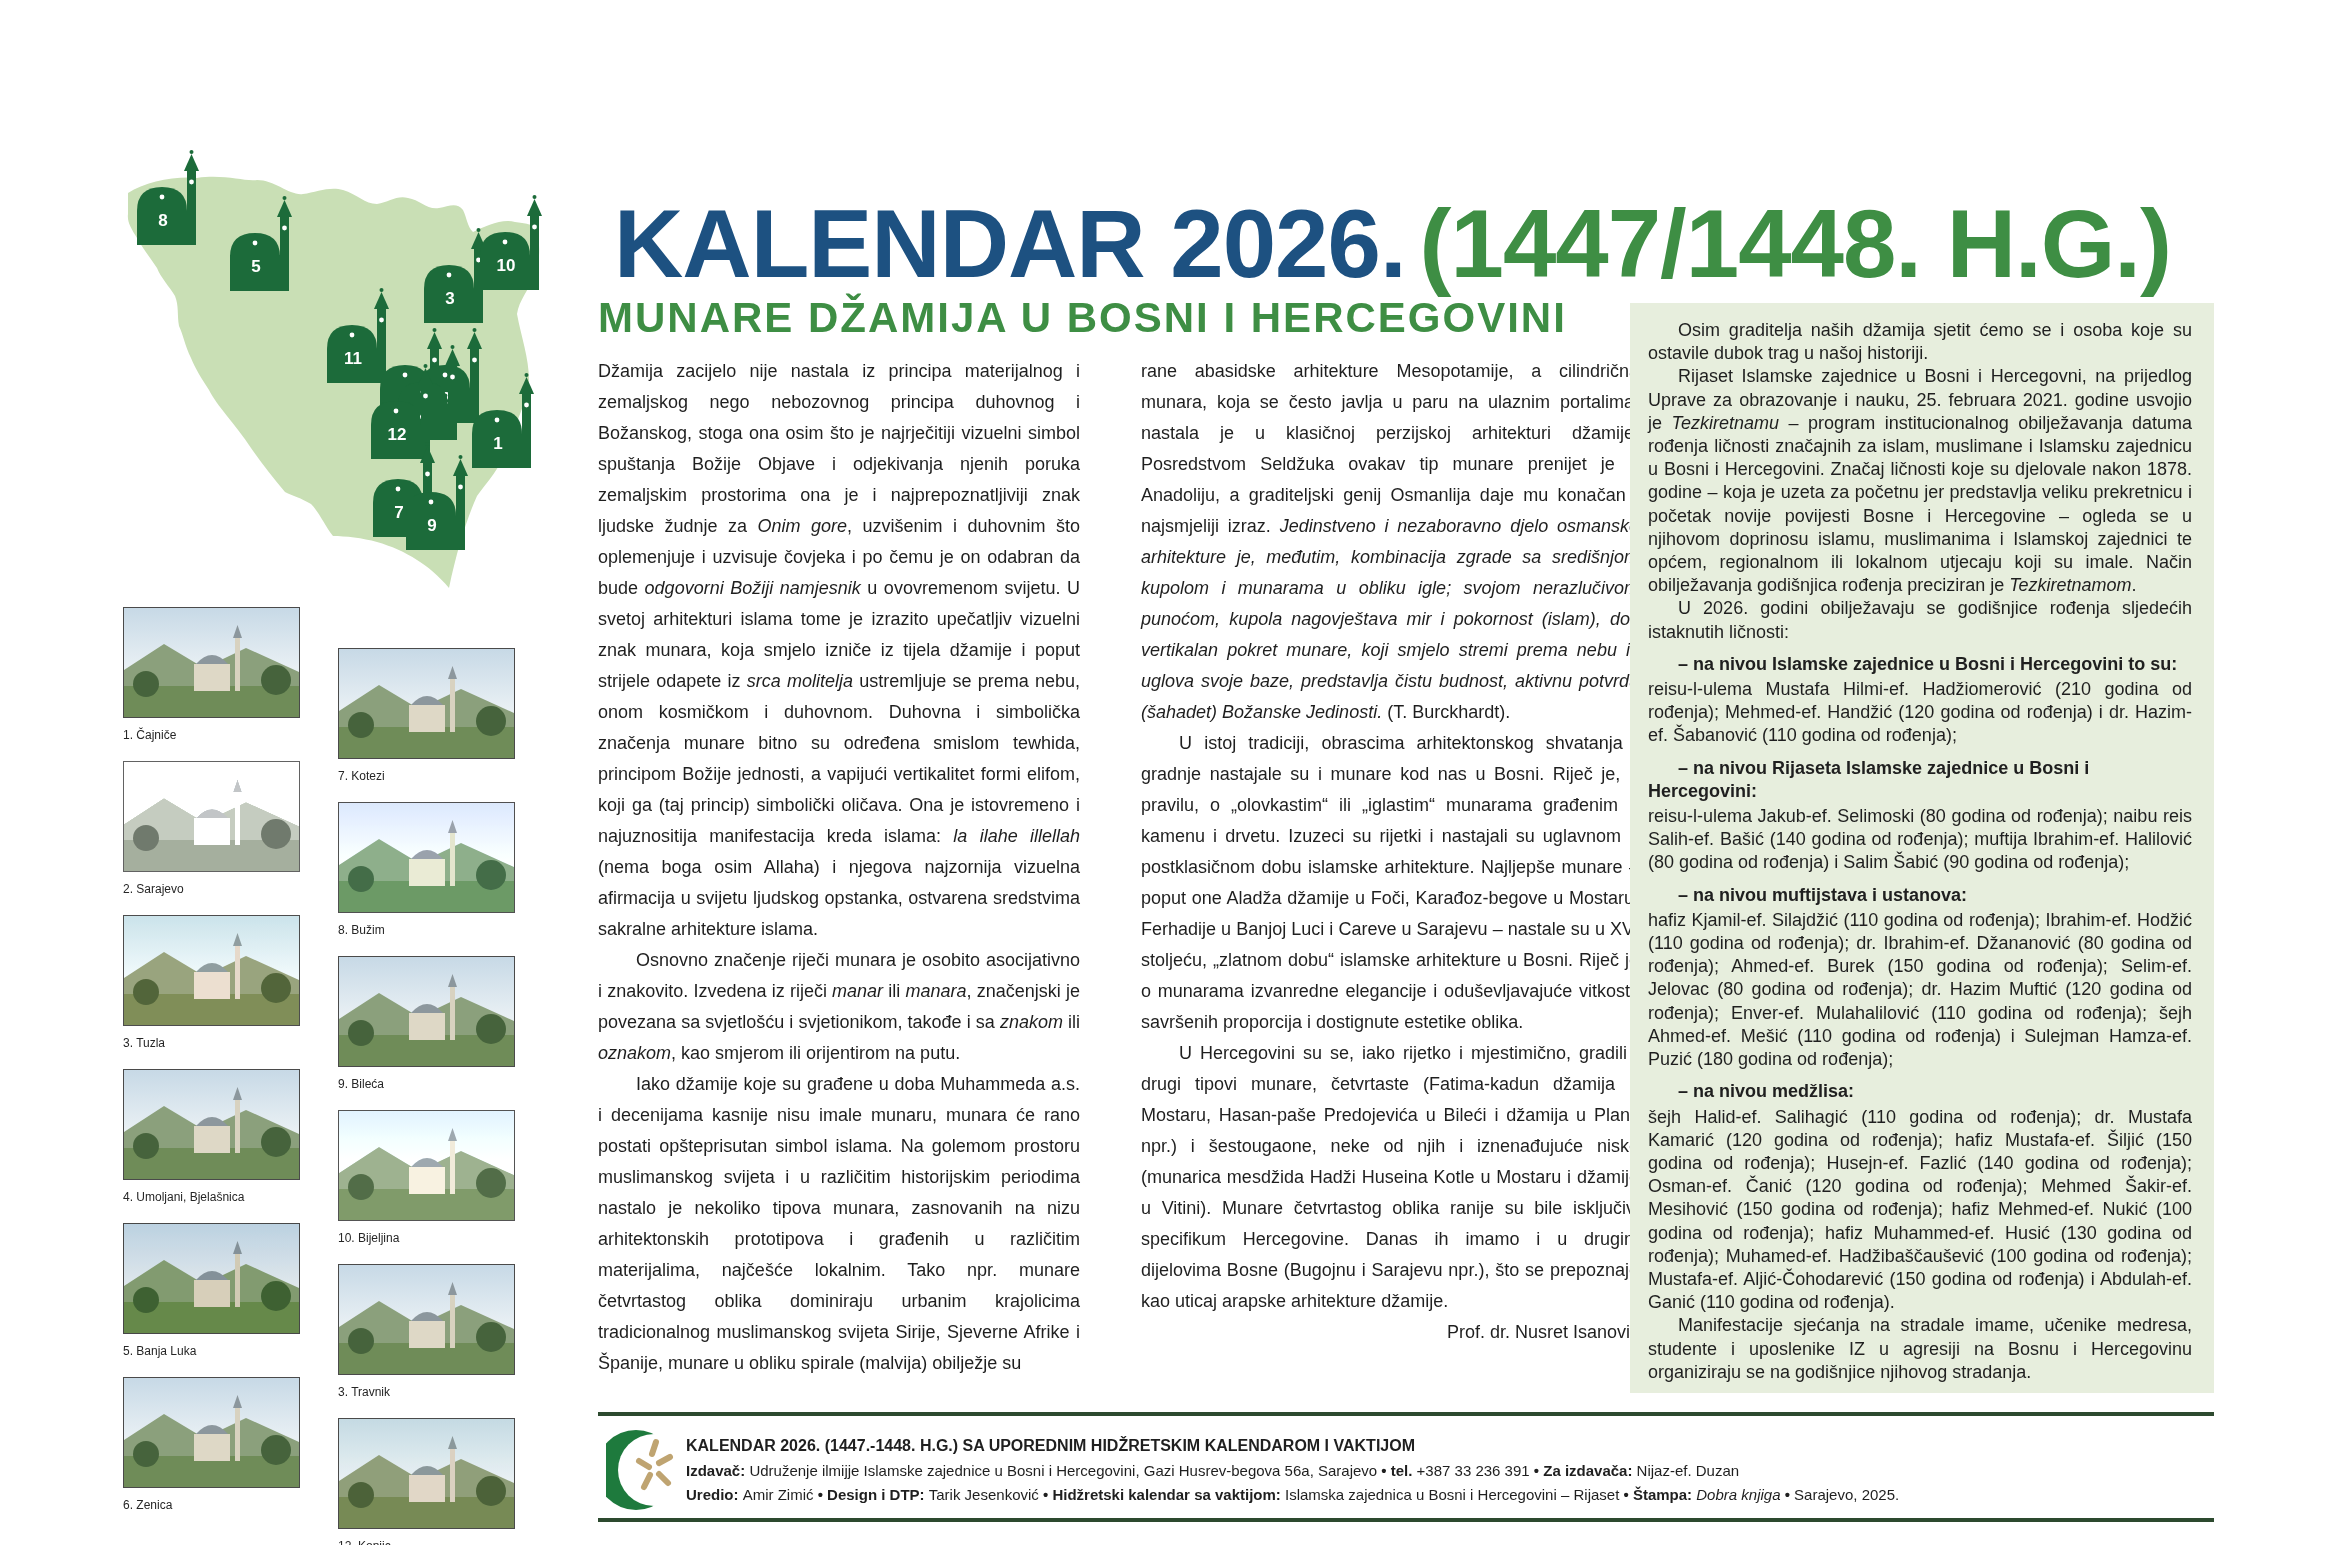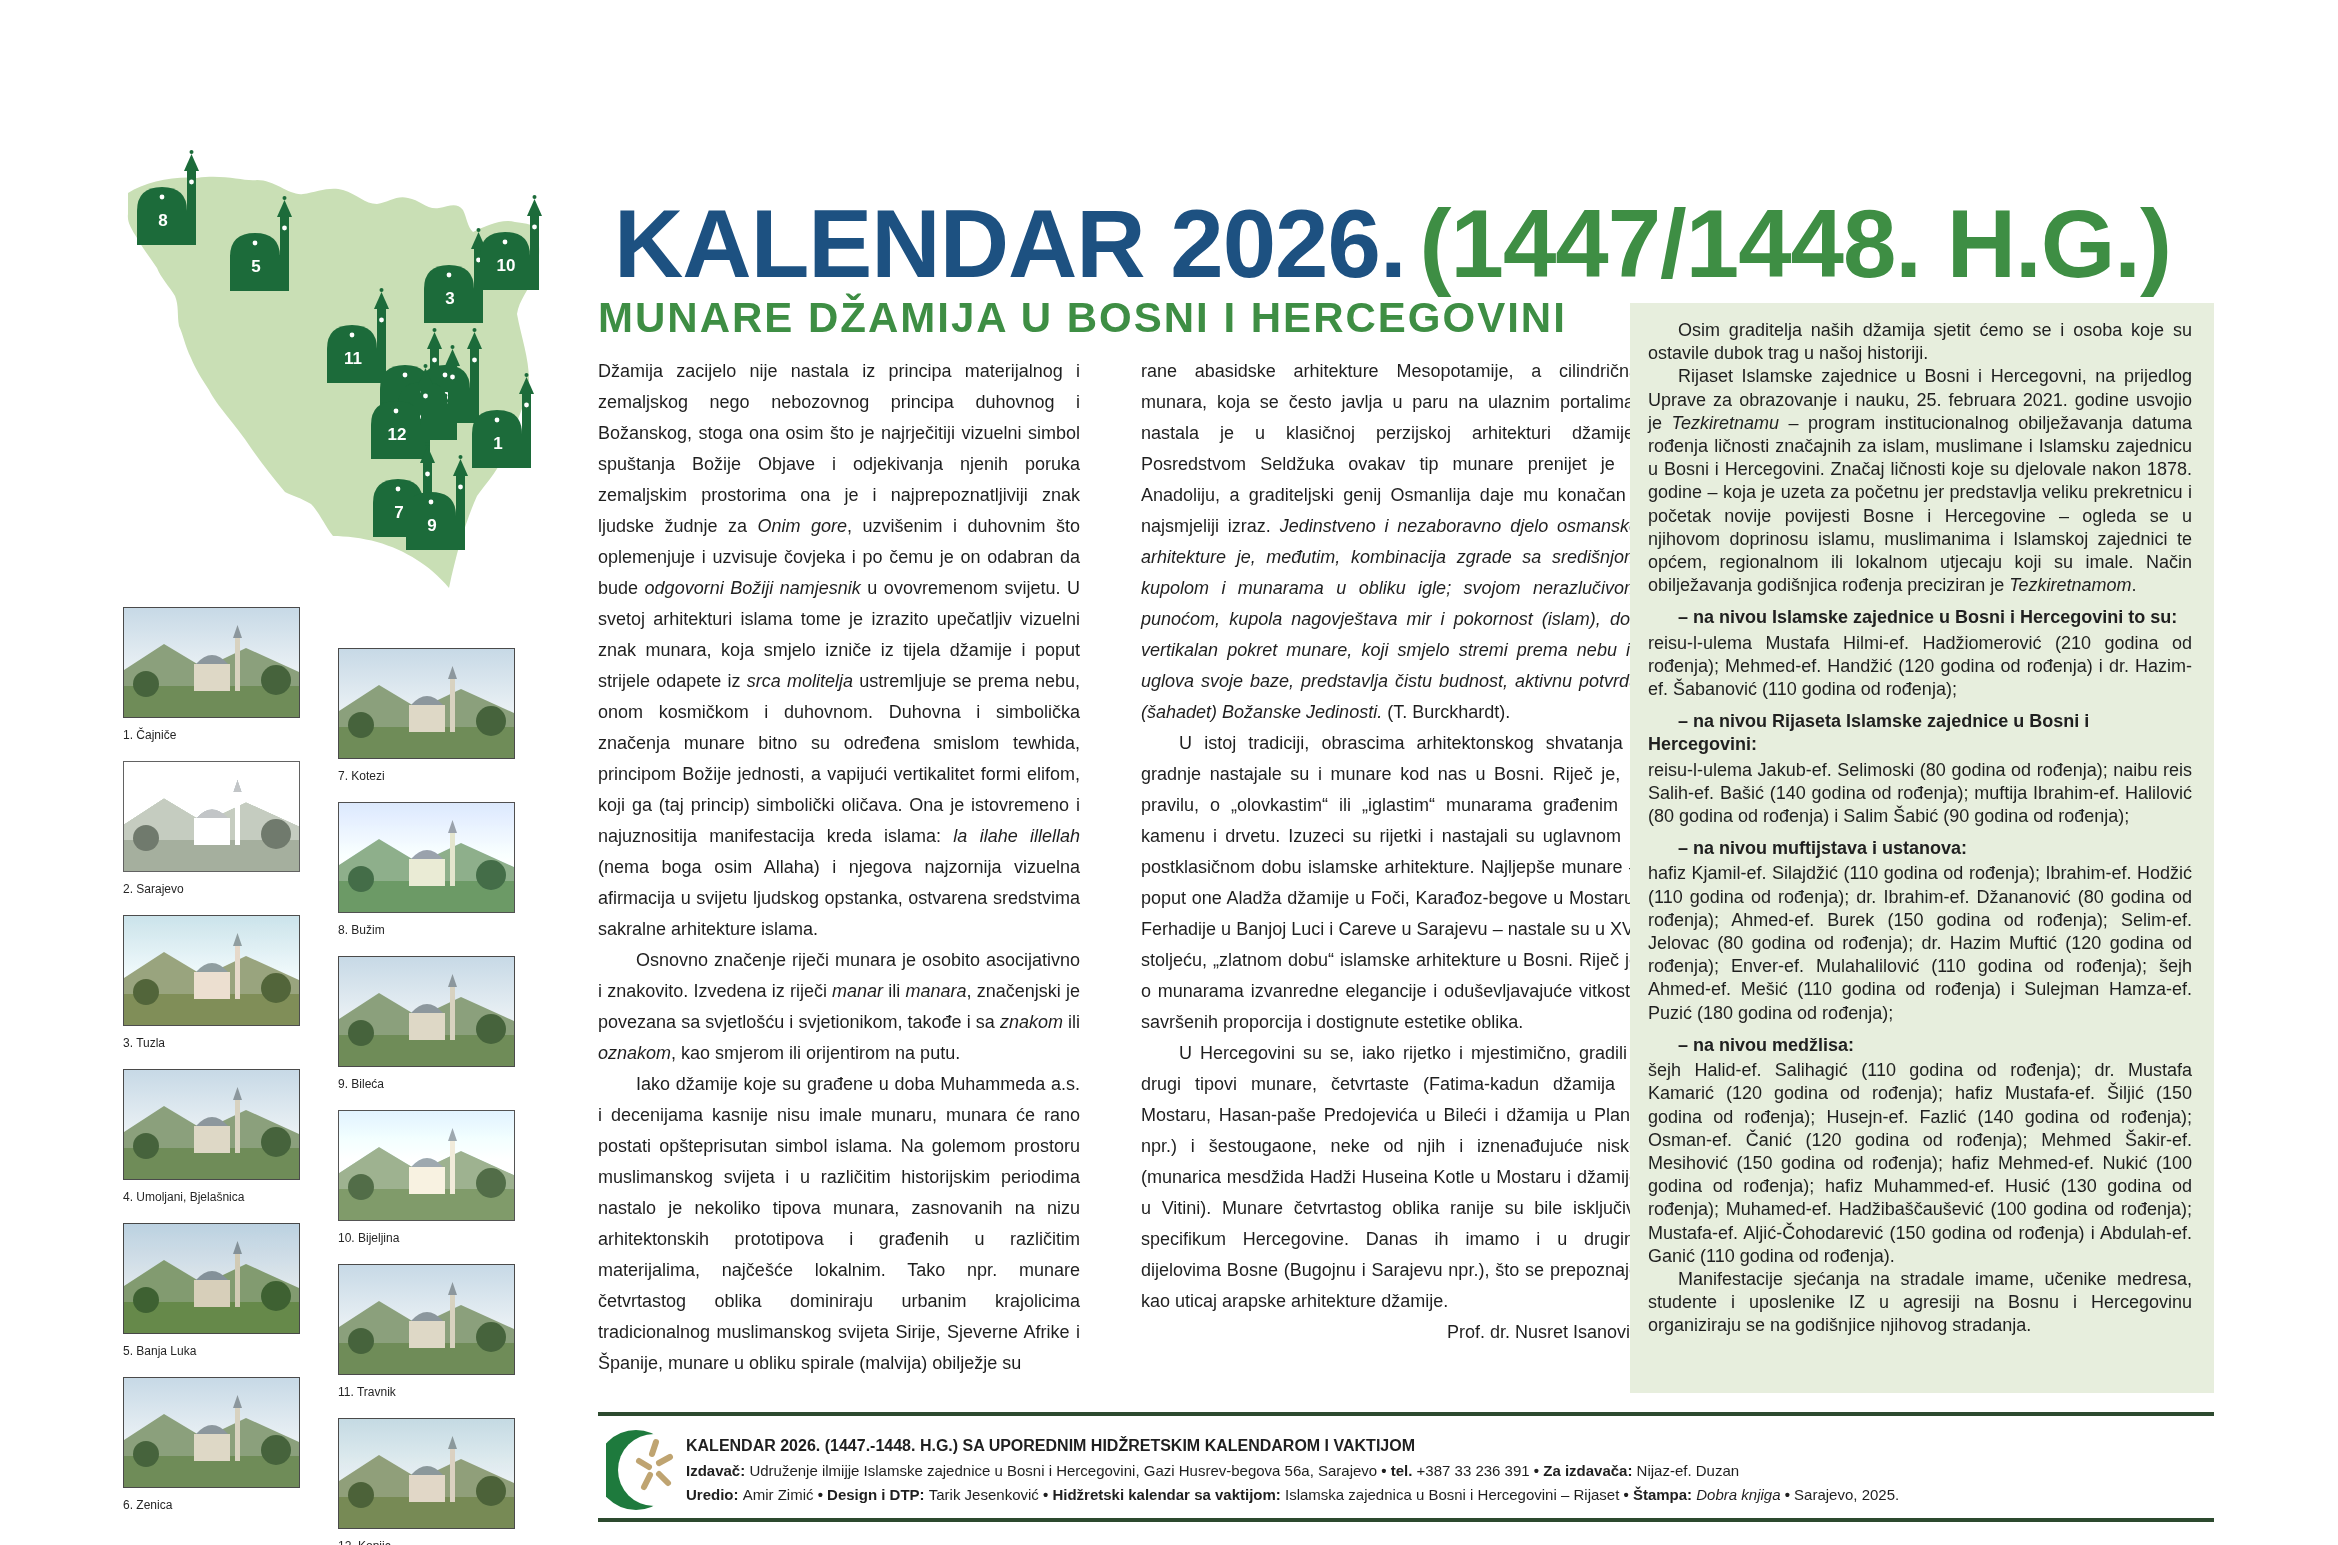--- a/index.html
+++ b/index.html
@@ -378,21 +378,21 @@
     <path d="M0,62 L40,36 L80,60 L122,40 L175,64 L175,109 L0,109 Z" fill="#8ba07c"></path>
     <rect x="0" y="78" width="175" height="31" fill="#6f8c58"></rect>
     <circle cx="22" cy="76" r="13" fill="#46633c"></circle>
     <circle cx="152" cy="72" r="15" fill="#46633c"></circle>
     <rect x="70" y="56" width="36" height="27" fill="#ded8c6"></rect>
     <path d="M72,56 Q88,38 104,56 Z" fill="#8c979d"></path>
     <rect x="111" y="30" width="5" height="53" fill="#d8d2c0"></rect>
     <polygon points="109,30 118,30 113.5,17" fill="#8c979d"></polygon>
   </svg>
 </div>
-        <figcaption>11. Travnik</figcaption>
+        <figcaption>3. Travnik</figcaption>
       </figure>
       <figure>
         <div class="ph">
   <svg width="175" height="109" viewBox="0 0 175 109">
     <path d="M0,62 L40,36 L80,60 L122,40 L175,64 L175,109 L0,109 Z" fill="#8ba07c"></path>
     <rect x="0" y="78" width="175" height="31" fill="#6f8c58"></rect>
     <circle cx="22" cy="76" r="13" fill="#46633c"></circle>
     <circle cx="152" cy="72" r="15" fill="#46633c"></circle>
     <rect x="70" y="56" width="36" height="27" fill="#ded8c6"></rect>
     <path d="M72,56 Q88,38 104,56 Z" fill="#8c979d"></path>
@@ -417,20 +417,21 @@
   <div class="col" id="col2">
   <p class="para noindent"><span>rane abasidske arhitekture Mesopotamije, a cilindrična munara, koja se često javlja u paru na ulaznim portalima, nastala je u klasičnoj perzijskoj arhitekturi džamije. Posredstvom Seldžuka ovakav tip munare prenijet je u Anadoliju, a graditeljski genij Osmanlija daje mu konačan i najsmjeliji izraz. </span><span class="i">Jedinstveno i nezaboravno djelo osmanske arhitekture je, međutim, kombinacija zgrade sa središnjom kupolom i munarama u obliku igle; svojom nerazlučivom punoćom, kupola nagovještava mir i pokornost (islam), dok vertikalan pokret munare, koji smjelo stremi prema nebu iz uglova svoje baze, predstavlja čistu budnost, aktivnu potvrdu (šahadet) Božanske Jedinosti.</span><span> (T. Burckhardt).</span></p>
       <p class="para "><span>U istoj tradiciji, obrascima arhitektonskog shvatanja i gradnje nastajale su i munare kod nas u Bosni. Riječ je, u pravilu, o „olovkastim“ ili „iglastim“ munarama građenim u kamenu i drvetu. Izuzeci su rijetki i nastajali su uglavnom u postklasičnom dobu islamske arhitekture. Najljepše munare – poput one Aladža džamije u Foči, Karađoz-begove u Mostaru, Ferhadije u Banjoj Luci i Careve u Sarajevu – nastale su u XVI stoljeću, „zlatnom dobu“ islamske arhitekture u Bosni. Riječ je o munarama izvanredne elegancije i oduševljavajuće vitkosti, savršenih proporcija i dostignute estetike oblika.</span></p>
       <p class="para "><span>U Hercegovini su se, iako rijetko i mjestimično, gradili i drugi tipovi munare, četvrtaste (Fatima-kadun džamija u Mostaru, Hasan-paše Predojevića u Bileći i džamija u Plani, npr.) i šestougaone, neke od njih i iznenađujuće niske (munarica mesdžida Hadži Huseina Kotle u Mostaru i džamije u Vitini). Munare četvrtastog oblika ranije su bile isključivi specifikum Hercegovine. Danas ih imamo i u drugim dijelovima Bosne (Bugojnu i Sarajevu npr.), što se prepoznaje kao uticaj arapske arhitekture džamije.</span></p>
       <p class="byline">Prof. dr. Nusret Isanović</p>
     </div>
 
   <aside class="sidebar">
       <p class="para indent"><span>Osim graditelja naših džamija sjetit ćemo se i osoba koje su ostavile dubok trag u našoj historiji.</span></p>
       <p class="para indent"><span>Rijaset Islamske zajednice u Bosni i Hercegovni, na prijedlog Uprave za obrazovanje i nauku, 25. februara 2021. godine usvojio je </span><span class="i">Tezkiretnamu</span><span> – program institucionalnog obilježavanja datuma rođenja ličnosti značajnih za islam, muslimane i Islamsku zajednicu u Bosni i Hercegovini. Značaj ličnosti koje su djelovale nakon 1878. godine – koja je uzeta za početnu jer predstavlja veliku prekretnicu i početak novije povijesti Bosne i Hercegovine – ogleda se u njihovom doprinosu islamu, muslimanima i Islamskoj zajednici te općem, regionalnom ili lokalnom utjecaju koji su imale. Način obilježavanja godišnjica rođenja preciziran je </span><span class="i">Tezkiretnamom</span><span>.</span></p>
+      <p class="para indent"><span>U 2026. godini obilježavaju se godišnjice rođenja sljedećih istaknutih ličnosti:</span></p>
       <p class="para heading"><span>– na nivou Islamske zajednice u Bosni i Hercegovini to su:</span></p>
       <p class="para "><span>reisu-l-ulema Mustafa Hilmi-ef. Hadžiomerović (210 godina od rođenja); Mehmed-ef. Handžić (120 godina od rođenja) i dr. Hazim-ef. Šabanović (110 godina od rođenja);</span></p>
       <p class="para heading"><span>– na nivou Rijaseta Islamske zajednice u Bosni i Hercegovini:</span></p>
       <p class="para "><span>reisu-l-ulema Jakub-ef. Selimoski (80 godina od rođenja); naibu reis Salih-ef. Bašić (140 godina od rođenja); muftija Ibrahim-ef. Halilović (80 godina od rođenja) i Salim Šabić (90 godina od rođenja);</span></p>
       <p class="para heading"><span>– na nivou muftijstava i ustanova:</span></p>
       <p class="para "><span>hafiz Kjamil-ef. Silajdžić (110 godina od rođenja); Ibrahim-ef. Hodžić (110 godina od rođenja); dr. Ibrahim-ef. Džananović (80 godina od rođenja); Ahmed-ef. Burek (150 godina od rođenja); Selim-ef. Jelovac (80 godina od rođenja); dr. Hazim Muftić (120 godina od rođenja); Enver-ef. Mulahalilović (110 godina od rođenja); šejh Ahmed-ef. Mešić (110 godina od rođenja) i Sulejman Hamza-ef. Puzić (180 godina od rođenja);</span></p>
       <p class="para heading"><span>– na nivou medžlisa:</span></p>
       <p class="para "><span>šejh Halid-ef. Salihagić (110 godina od rođenja); dr. Mustafa Kamarić (120 godina od rođenja); hafiz Mustafa-ef. Šiljić (150 godina od rođenja); Husejn-ef. Fazlić (140 godina od rođenja); Osman-ef. Čanić (120 godina od rođenja); Mehmed Šakir-ef. Mesihović (150 godina od rođenja); hafiz Mehmed-ef. Nukić (100 godina od rođenja); hafiz Muhammed-ef. Husić (130 godina od rođenja); Muhamed-ef. Hadžibaščaušević (100 godina od rođenja); Mustafa-ef. Aljić-Čohodarević (150 godina od rođenja) i Abdulah-ef. Ganić (110 godina od rođenja).</span></p>
       <p class="para indent"><span>Manifestacije sjećanja na stradale imame, učenike medresa, studente i uposlenike IZ u agresiji na Bosnu i Hercegovinu organiziraju se na godišnjice njihovog stradanja.</span></p>
     </aside>

